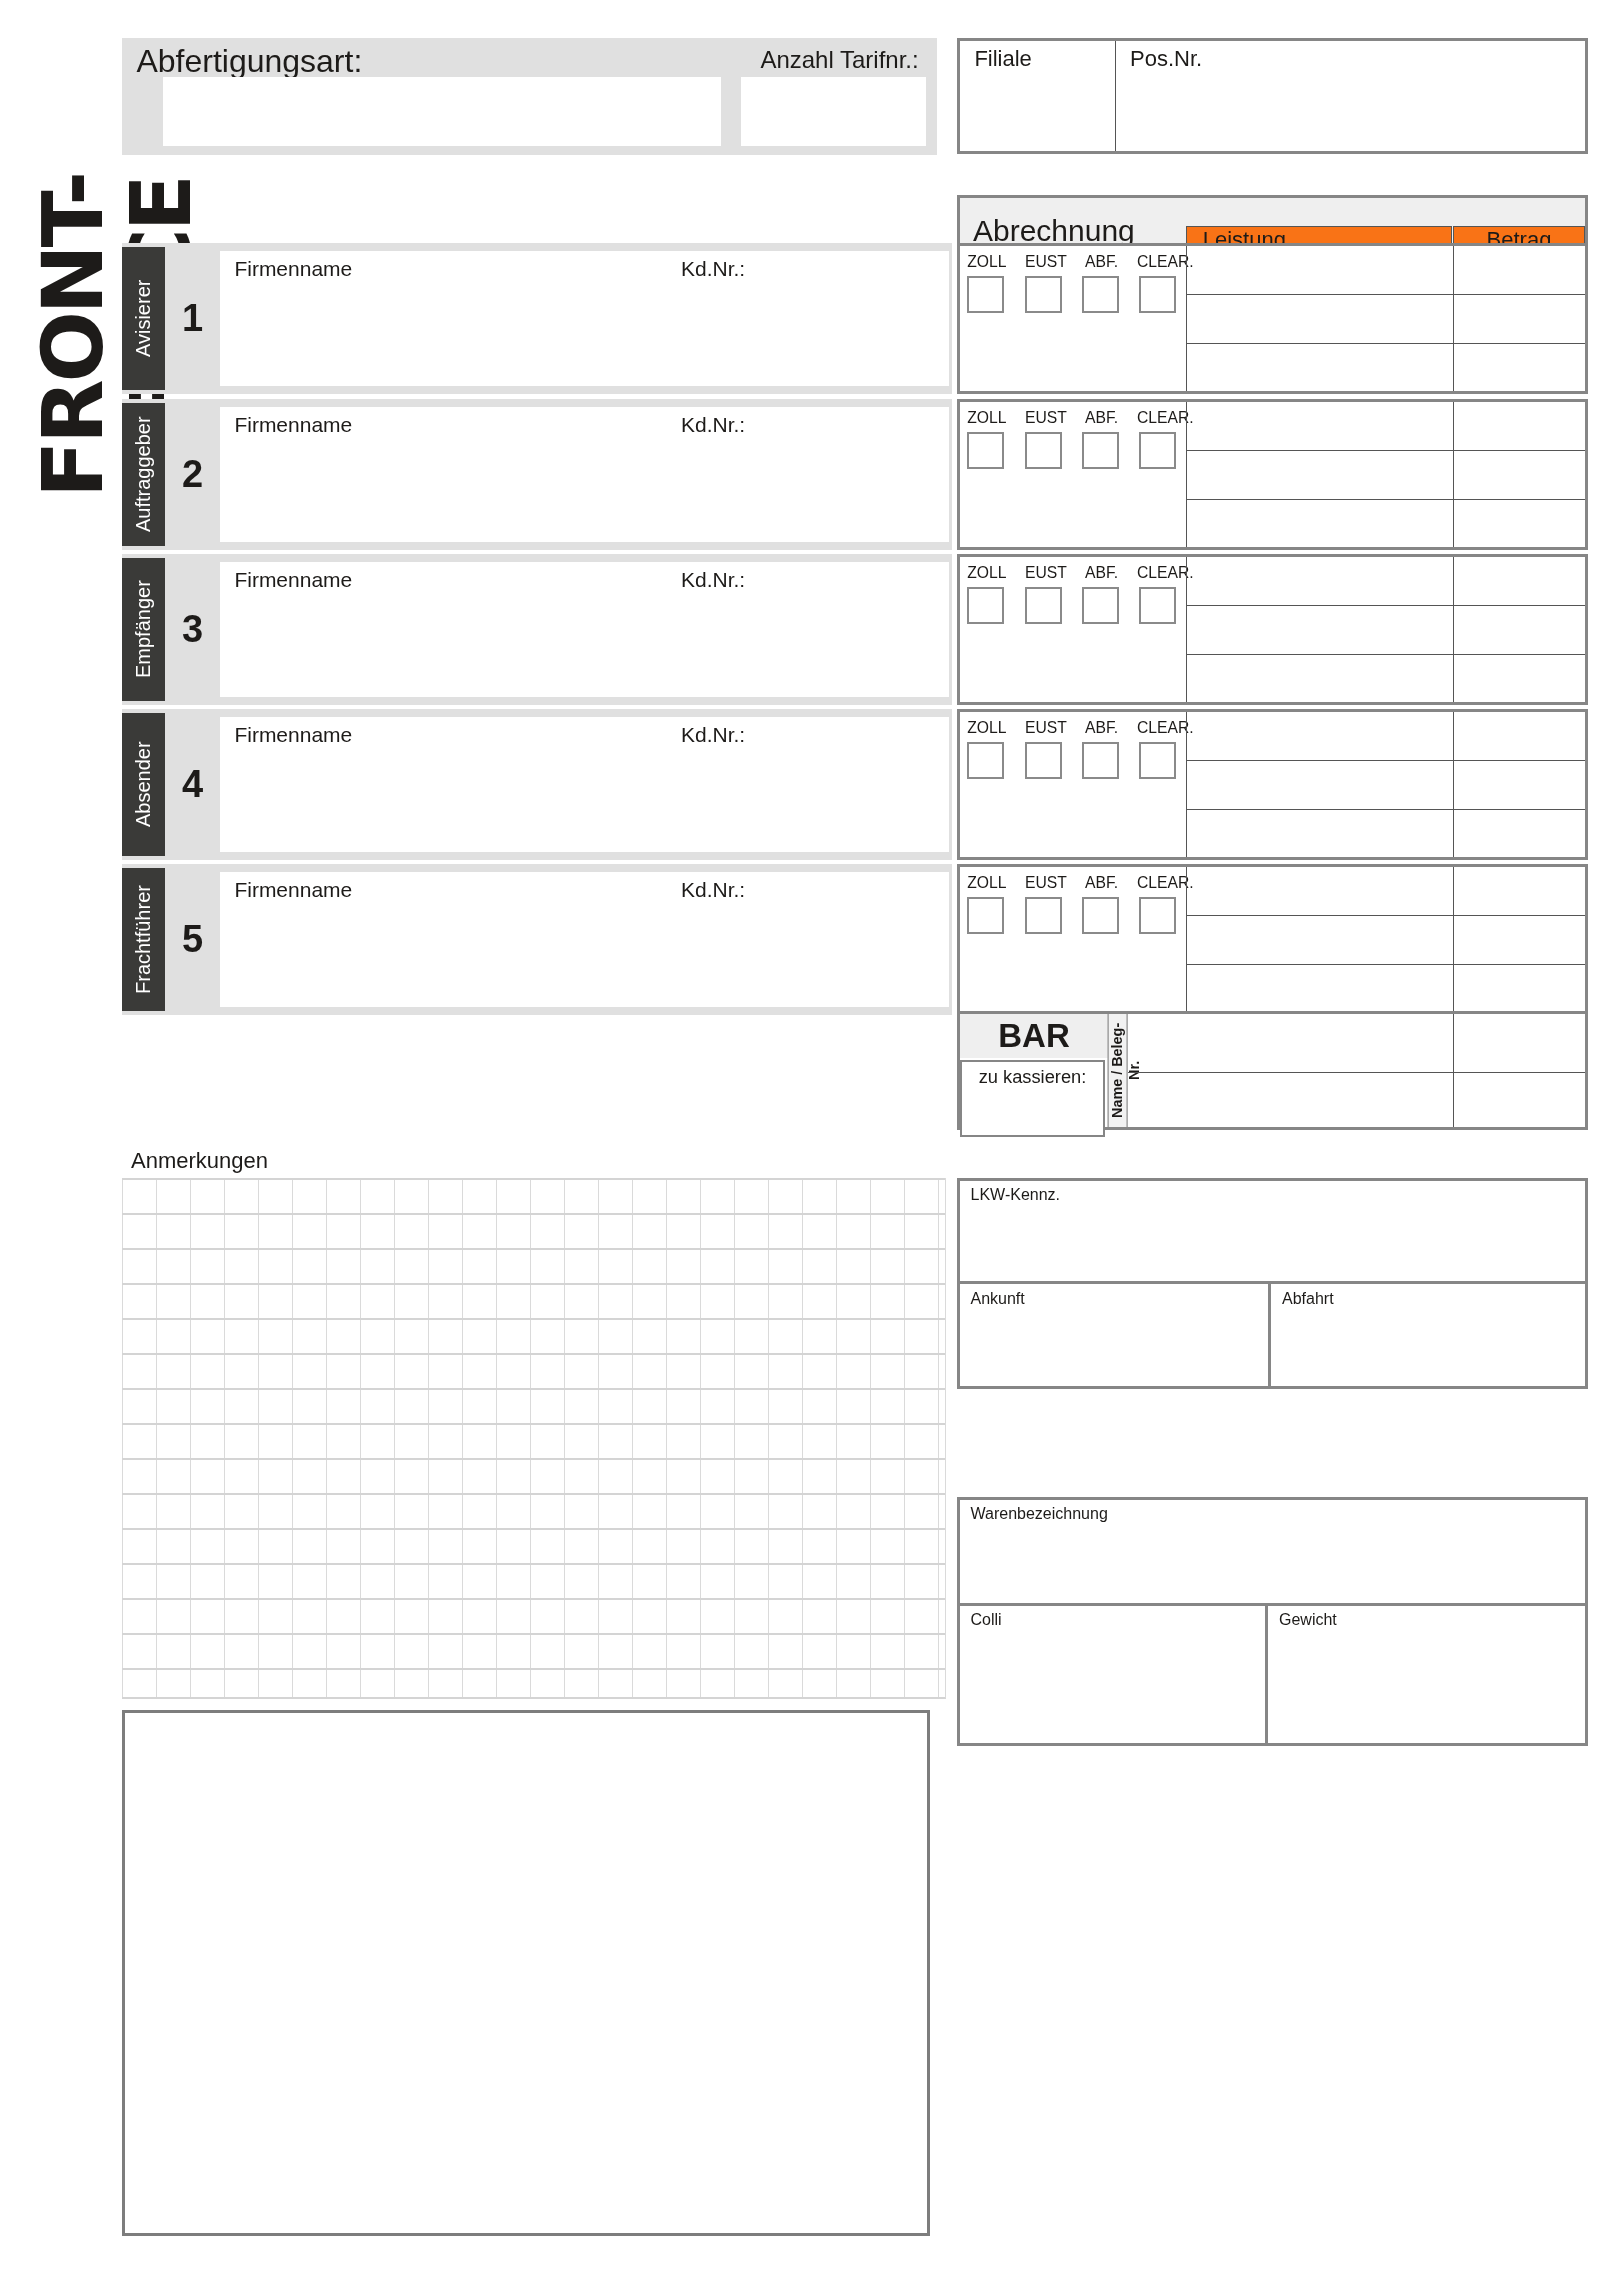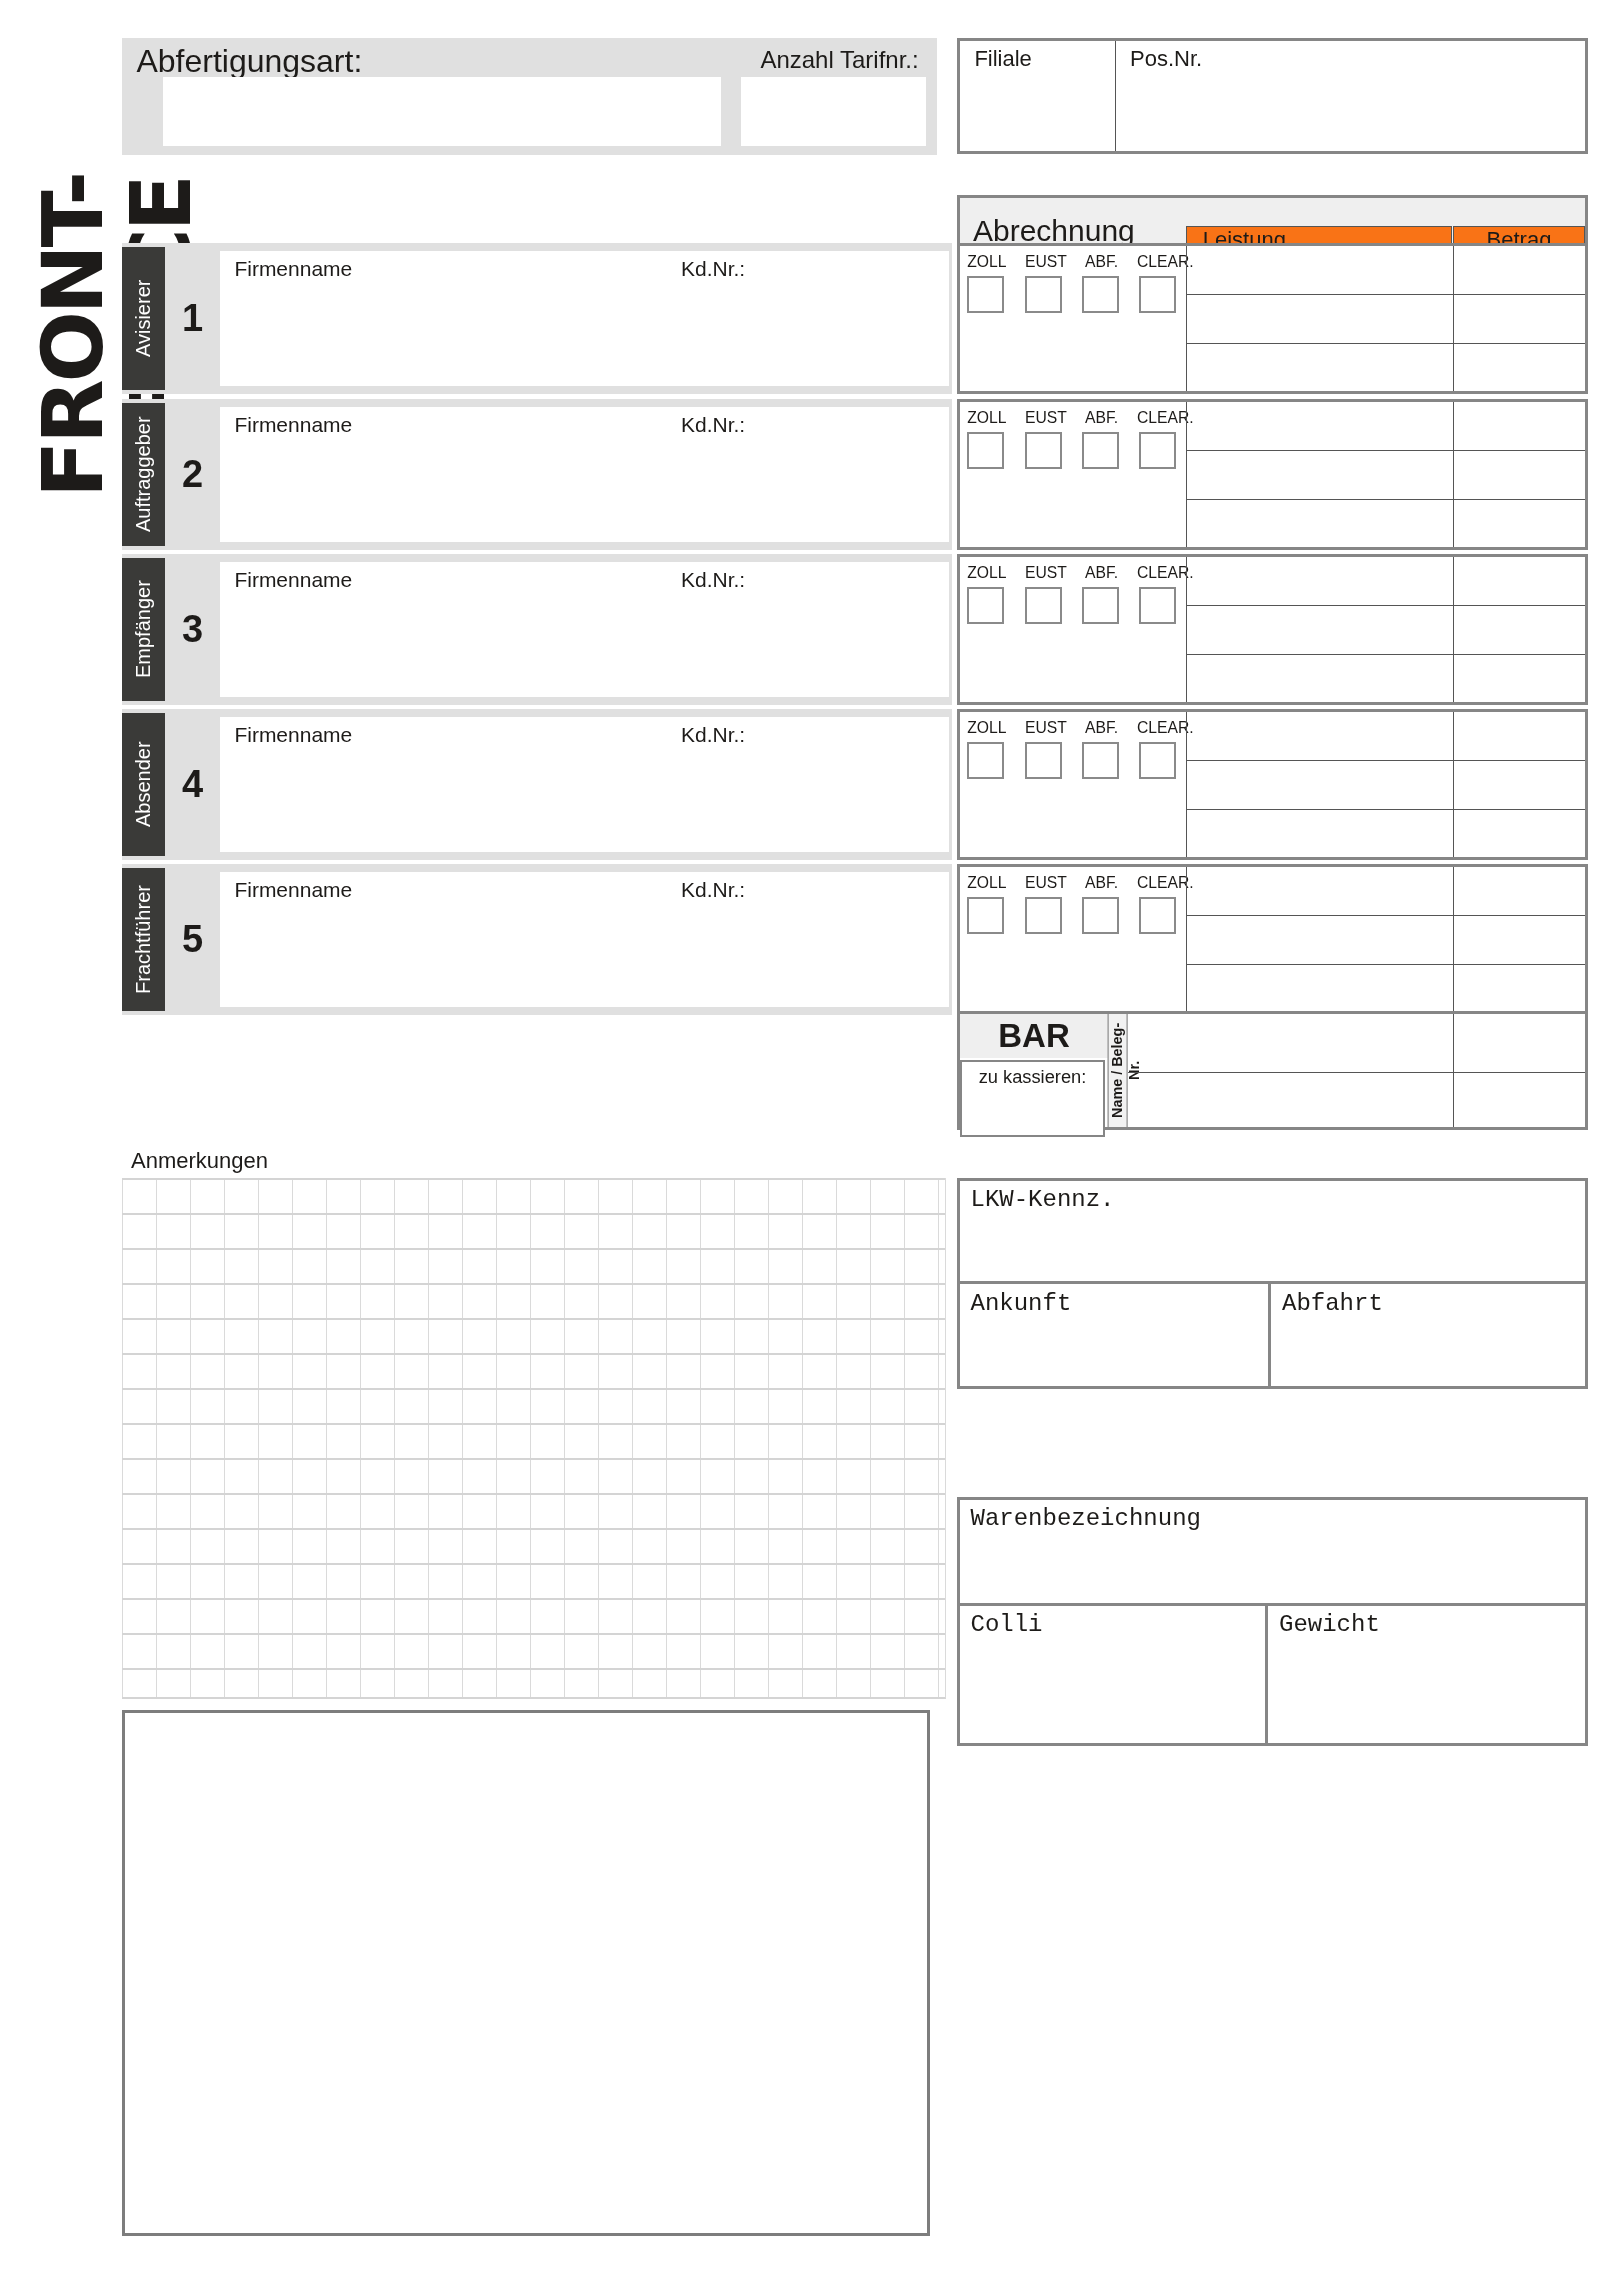--- a/index.html
+++ b/index.html
@@ -69,21 +69,21 @@
   .zk-lbl{font-size:18.3px;display:block;margin-top:3.9px;}
   .nb-strip{position:absolute;left:148px;top:0;width:19.6px;height:113px;background:#f2f2f2;
     border-left:1.3px solid #777;border-right:1.3px solid #777;box-sizing:border-box;
     writing-mode:vertical-rl;transform:rotate(180deg);text-align:center;
     font-size:14.4px;font-weight:600;line-height:17px;}
   .bar-h{position:absolute;left:168px;right:0;top:58px;height:1.3px;background:#555;}
 
   
   .info-block{position:absolute;left:957px;width:631px;border:3.3px solid #868686;
     background:#fff;box-sizing:border-box;}
-  .block-lbl{font-size:24px;font-family:Liberation Mono, monospace;}
+  .block-lbl{font-size:16px;}
   .h-div{position:absolute;left:0;right:0;height:3.3px;background:#868686;}
   .v-div{position:absolute;width:3.3px;background:#868686;}
 
   
   .anm-label{left:131px;top:1148px;font-size:22px;}
   .anm-grid{position:absolute;left:122px;top:1178px;width:824px;height:521px;
     background-image:
       repeating-linear-gradient(to bottom,#d4d4d4 0 2px,transparent 2px 35px),
       repeating-linear-gradient(to right,#dadada 0 1.3px,transparent 1.3px 34px);
     border-right:1.3px solid #dadada;border-bottom:2px solid #d4d4d4;box-sizing:border-box;}

